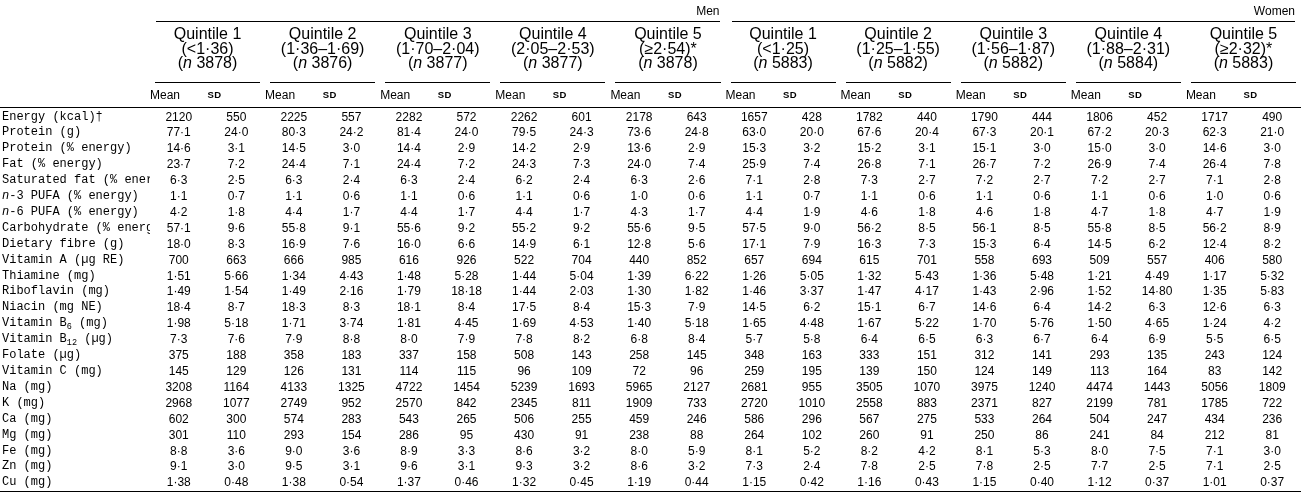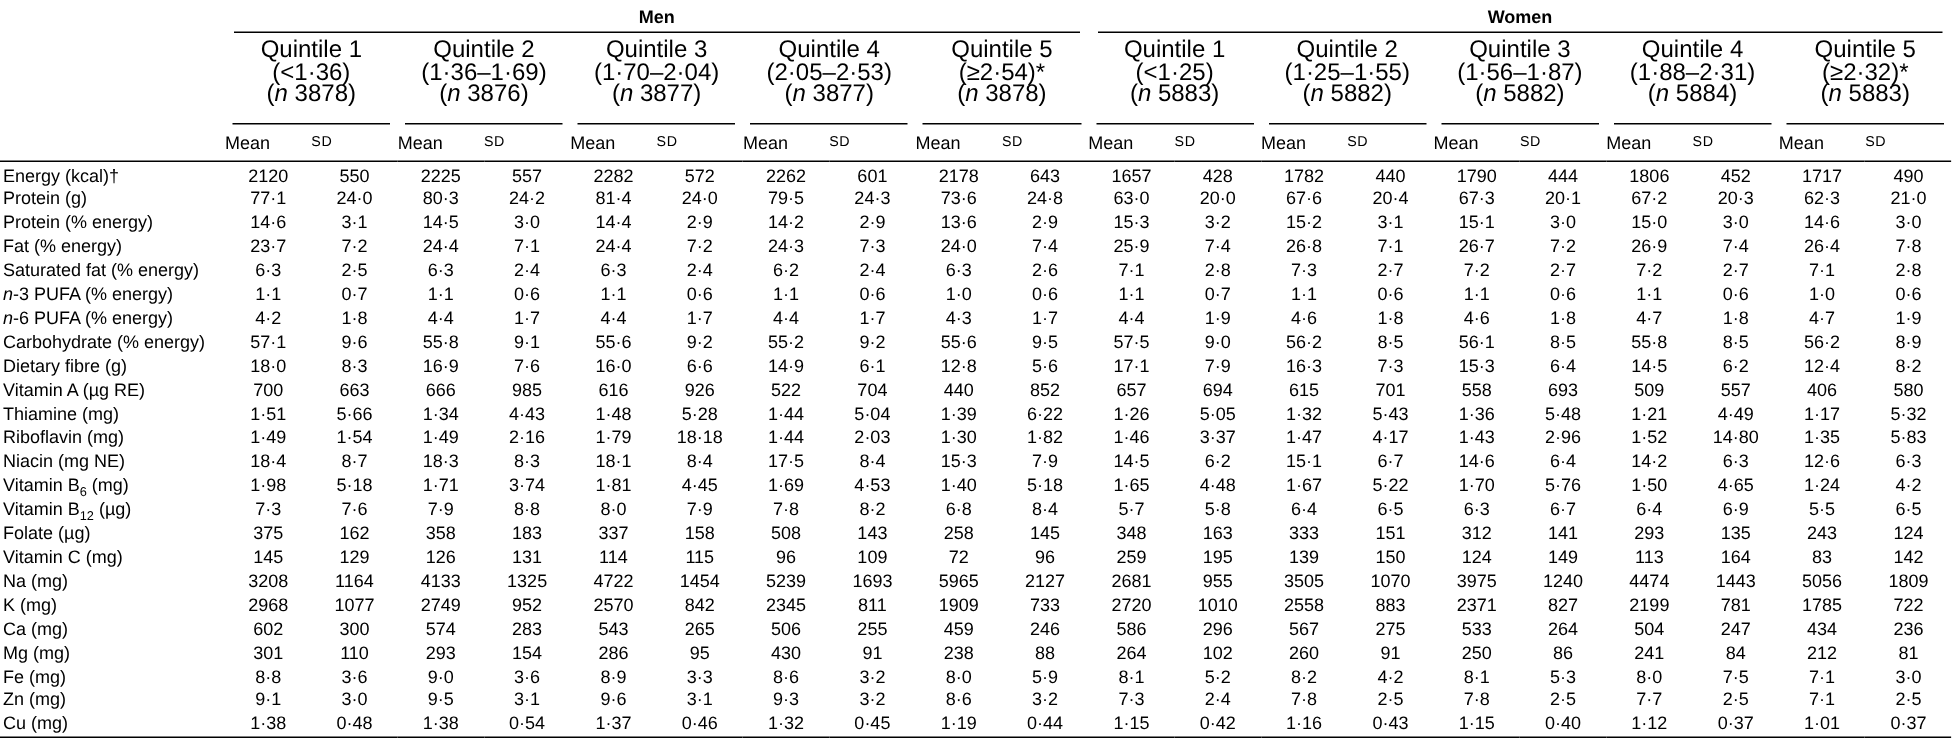--- a/index.html
+++ b/index.html
@@ -20,52 +20,51 @@
     border-collapse: collapse;
     table-layout: fixed;
     width: 1301px;
     margin-top: 2px;
   }
   thead { border-bottom: 1.4px solid #000; }
   tbody { border-bottom: 1.7px solid #000; }
   th { font-weight: normal; padding: 0; vertical-align: bottom; }
   .grp {
     border-bottom: 1.3px solid #000;
-    text-align: center;
+    text-align: right;
     font-size: 12px;
     padding: 2px 0 3px 0;
     margin: 0 6px;
-    font-weight: bold;
   }
   .quint {
     border-bottom: 1.3px solid #000;
     text-align: center;
     font-size: 16px;
     line-height: 14.5px;
     padding: 5px 0 11px 0;
     margin: 0 5px;
   }
   th.stat {
     text-align: left;
     padding: 5px 0 5px 0;
     vertical-align: middle;
   }
   th.stat.mean { font-size: 12px; }
-  th.stat.sd { font-size: 9.5px; letter-spacing: 0.4px; }
+  th.stat.sd { font-size: 9.5px; letter-spacing: 0.4px; font-weight: bold; }
   tbody td {
     font-size: 12px;
     line-height: 15.9px;
     height: 15.9px;
     padding: 0;
     text-align: center;
     white-space: nowrap;
     overflow: hidden;
   }
   tbody tr:first-child td { padding-top: 2px; }
-  td.rowlabel { text-align: left; padding-left: 2px; }
+  td.rowlabel { text-align: left; padding-left: 2px; font-family: Liberation Mono, monospace; }
   sub { font-size: 8.5px; line-height: 0; }
   i { font-style: italic; }
 </style>
 </head>
 <body>
 
 <div id="table-wrap">
   <table>
     <colgroup id="cols">
         <col style="width:150px">
@@ -537,21 +536,21 @@
           <td>6·3</td>
           <td>6·7</td>
           <td>6·4</td>
           <td>6·9</td>
           <td>5·5</td>
           <td>6·5</td>
         </tr>
         <tr>
           <td class="rowlabel">Folate (µg)</td>
           <td>375</td>
-          <td>162</td>
+          <td>188</td>
           <td>358</td>
           <td>183</td>
           <td>337</td>
           <td>158</td>
           <td>508</td>
           <td>143</td>
           <td>258</td>
           <td>145</td>
           <td>348</td>
           <td>163</td>

